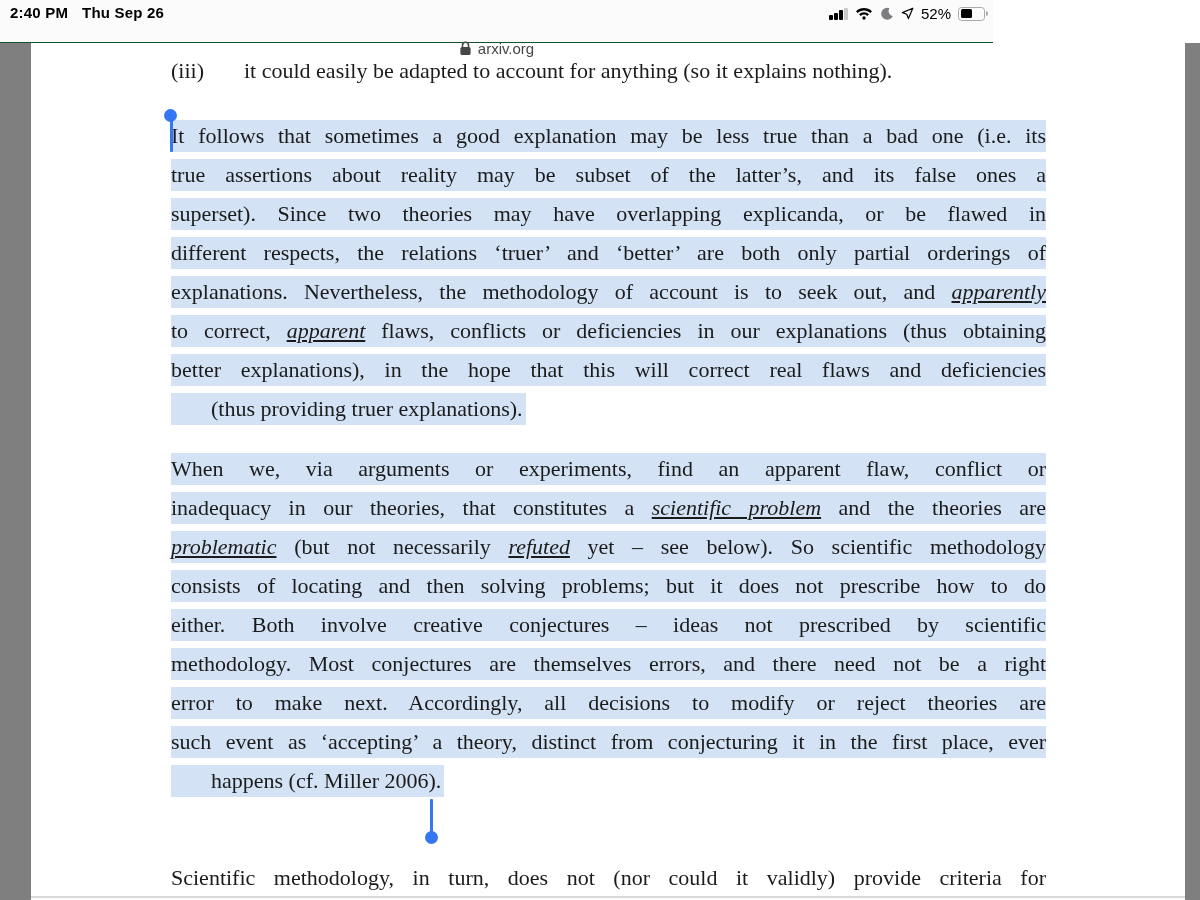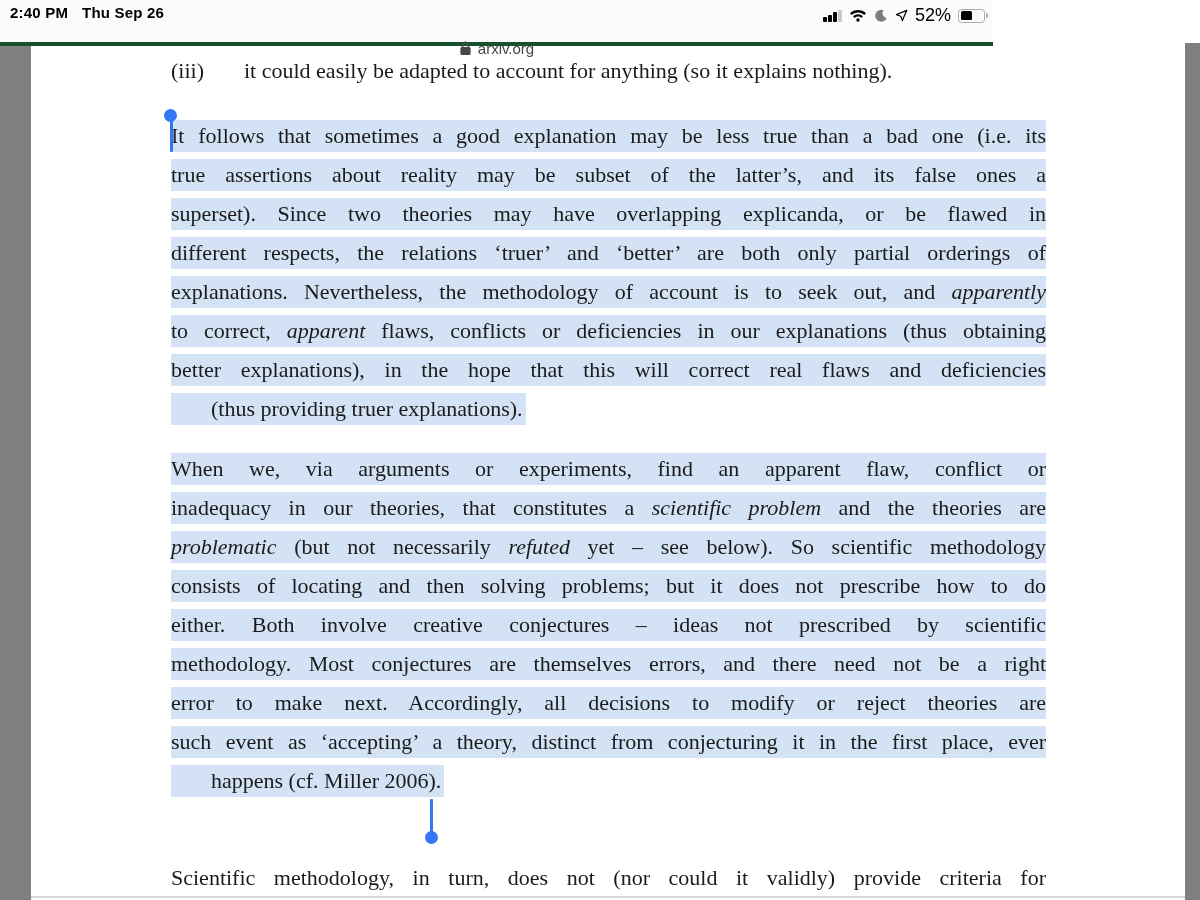--- a/index.html
+++ b/index.html
@@ -1,27 +1,27 @@
 <!DOCTYPE html>
 <html><head>
 <meta charset="utf-8">
 <style>
   html,body{margin:0;padding:0;width:1200px;height:900px;overflow:hidden;background:#fff;
             font-family:"Liberation Sans", sans-serif;}
   
   .chrome{position:absolute;top:0;left:0;width:993px;height:42px;background:#fbfbfb;
-          border-bottom:4px solid #14532d;z-index:5;}
+          border-bottom:1px solid #14532d;z-index:5;}
   .status-left{position:absolute;top:4px;left:10px;font-size:15px;font-weight:600;color:#000;
                letter-spacing:.2px;display:flex;gap:14px;}
   .status-right{position:absolute;top:5px;right:8px;display:flex;align-items:center;gap:7px;}
   .sig{display:flex;align-items:flex-end;gap:1.5px;height:12px;}
   .sig i{display:block;width:3.5px;border-radius:1px;background:#000;}
   .sig i:nth-child(1){height:4.5px}.sig i:nth-child(2){height:7px}
   .sig i:nth-child(3){height:9.5px}.sig i:nth-child(4){height:12px;background:#c9c9cb;}
-  .batt-pct{font-size:18px;color:#000;text-align:center;}
+  .batt-pct{font-size:15px;color:#000;text-align:center;}
   .battery{position:relative;width:25px;height:12px;border:1px solid #aaa;border-radius:3.5px;}
   .battery .fill{position:absolute;left:1.5px;top:1.5px;bottom:1.5px;width:11px;background:#000;border-radius:1.5px;}
   .battery .nub{position:absolute;right:-4px;top:3.5px;width:2.5px;height:5px;background:#aaa;
                 border-radius:0 2px 2px 0;}
   .urlbar{position:absolute;top:0;left:0;width:100%;height:42px;display:flex;align-items:flex-end;
           justify-content:center;padding-bottom:6px;box-sizing:border-box;margin-top:21px;}
   .urlbar-inner{display:flex;align-items:center;gap:6px;font-size:15px;color:#474747;}
   
   .viewer{position:absolute;top:43px;left:0;width:1200px;height:857px;background:#7f7f7f;}
   .page{position:absolute;top:0;left:23px;width:1154px;height:857px;background:#ffffff;}
@@ -39,21 +39,21 @@
   .list-line{position:absolute;left:140px;top:15px;width:875px;display:flex;}
   .list-marker{width:73px;flex-shrink:0;}
   .footer-line{position:absolute;left:140px;top:819px;width:875px;}
   
   .sel-bar{position:absolute;width:3px;background:#3577f3;border-radius:1px;}
   .sel-dot{position:absolute;width:13px;height:13px;border-radius:50%;background:#3577f3;}
   .sel-start-bar{left:139px;top:72px;height:37px;}
   .sel-start-dot{left:133px;top:66px;}
   .sel-end-bar{left:399px;top:756px;height:35px;}
   .sel-end-dot{left:394px;top:788px;}
-  i{font-style:italic;}
+  i{font-style:italic;text-decoration:underline;}
 </style>
 </head>
 <body>
 
 <div class="chrome">
   <div class="status-left">
     <span>2:40 PM</span>
     <span>Thu Sep 26</span>
   </div>
 

